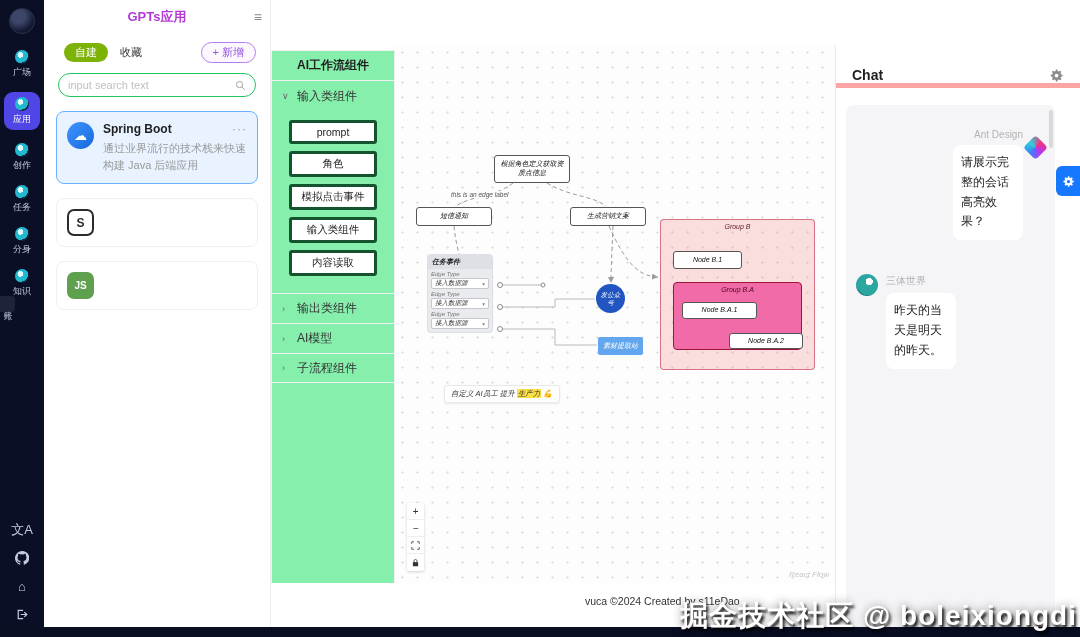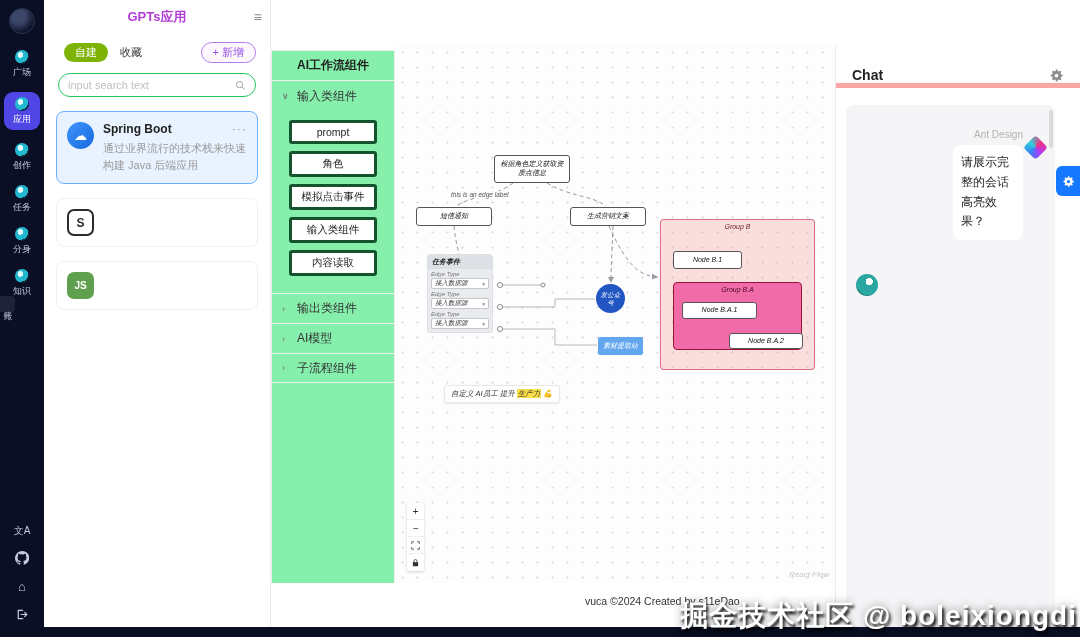--- a/index.html
+++ b/index.html
@@ -134,21 +134,21 @@
     <div class="rail-item">
       <span class="rail-ico"></span>
       <span class="rail-lbl">分身</span>
     </div>
     <div class="rail-item">
       <span class="rail-ico"></span>
       <span class="rail-lbl">知识</span>
     </div>
     <div class="rail-edge">账号</div>
     <div class="rail-bottom">
-      <span class="rail-bico" style="font-size:10px;margin-top:9px;">文A</span>
+      <span class="rail-bico" style="font-size:13px;margin-top:9px;">文A</span>
       <span class="rail-bico">
         <svg width="14" height="14" viewBox="0 0 16 16">
             <path fill="#c3c9de" d="M8 0a8 8 0 0 0-2.5 15.6c.4.1.5-.2.5-.4v-1.4c-2.2.5-2.7-1-2.7-1-.4-.9-.9-1.2-.9-1.2-.7-.5.1-.5.1-.5.8.1 1.2.8 1.2.8.7 1.3 1.9.9 2.4.7.1-.5.3-.9.5-1.1-1.8-.2-3.7-.9-3.7-4 0-.9.3-1.6.8-2.2-.1-.2-.4-1 .1-2.1 0 0 .7-.2 2.2.8a7.5 7.5 0 0 1 4 0c1.5-1 2.2-.8 2.2-.8.5 1.1.2 1.9.1 2.1.5.6.8 1.3.8 2.2 0 3.1-1.9 3.8-3.7 4 .3.3.6.8.6 1.6v2.2c0 .2.1.5.5.4A8 8 0 0 0 8 0z"></path>
           </svg>
       </span>
       <span class="rail-bico" style="font-size:13px;">⌂</span>
       <span class="rail-bico">
         <svg width="13" height="13" viewBox="0 0 16 16">
             <path fill="none" stroke="#c3c9de" stroke-width="1.5" d="M10 3H4v10h6M7 8h7M11.5 5l3 3-3 3"></path>
           </svg>
@@ -330,20 +330,24 @@
       <div class="chat-scroll"></div>
       <div class="msg-right">
         <div class="msg-col-r">
           <div class="msg-name">Ant Design</div>
           <div class="bubble">请展示完整的会话高亮效果？</div>
         </div>
         <div class="av-ant"></div>
       </div>
       <div class="msg-left">
         <div class="av-st"></div>
+        <div>
+          <div class="msg-name">三体世界</div>
+          <div class="bubble">昨天的当天是明天的昨天。</div>
+        </div>
       </div>
     </div>
   </div>
 
   <div class="float-gear">
     <svg width="13" height="13" viewBox="0 0 16 16">
         <path fill="#fff" d="M14.5 8.8V7.2l-1.7-.4a5 5 0 0 0-.5-1.2l.9-1.5-1.2-1.2-1.5.9c-.4-.2-.8-.4-1.2-.5L9 1.5H7.4L7 3.3c-.4.1-.8.3-1.2.5l-1.5-.9-1.2 1.2.9 1.5c-.2.4-.4.8-.5 1.2l-1.7.4v1.6l1.7.4c.1.4.3.9.5 1.2l-.9 1.5 1.2 1.2 1.5-.9c.4.2.8.4 1.2.5l.4 1.8h1.6l.4-1.8c.4-.1.9-.3 1.2-.5l1.5.9 1.2-1.2-.9-1.5c.2-.4.4-.8.5-1.2l1.7-.4z"></path>
         <circle cx="8" cy="8" r="2" fill="#1677ff"></circle>
       </svg>
   </div>

